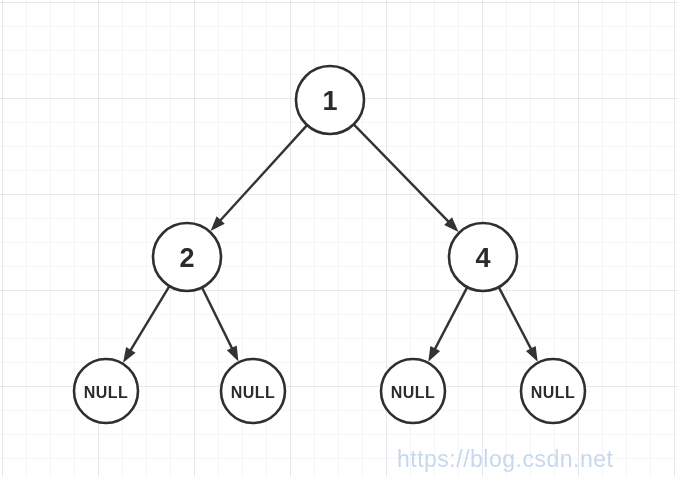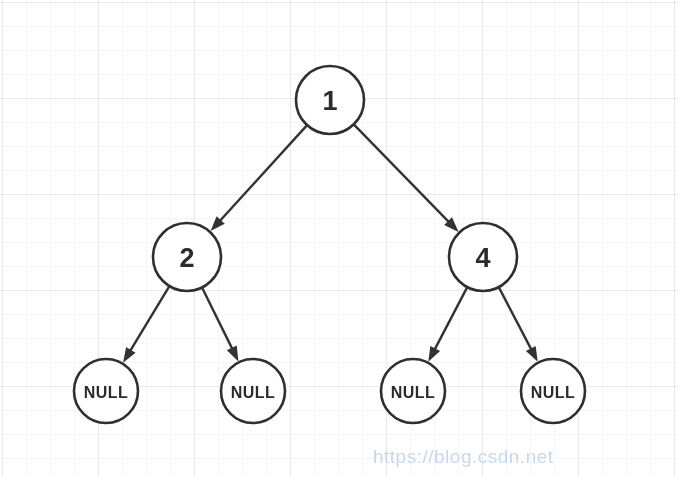--- a/index.html
+++ b/index.html
@@ -64,23 +64,23 @@
     fill: #333333;
     stroke: none;
   }
   .watermark {
     position: absolute;
     white-space: nowrap;
     user-select: none;
     pointer-events: none;
   }
   #wm-csdn {
-    left: 373px;
+    left: 397px;
     top: 446px;
-    font-size: 19px;
+    font-size: 23px;
     font-family: "Liberation Sans", sans-serif;
     color: #c8d8ec;
     letter-spacing: 0.5px;
   }
   #wm-juejin {
     left: 528px;
     top: 443px;
     font-size: 15px;
     font-family: "DejaVu Sans", sans-serif;
     color: #b3b6bb;

